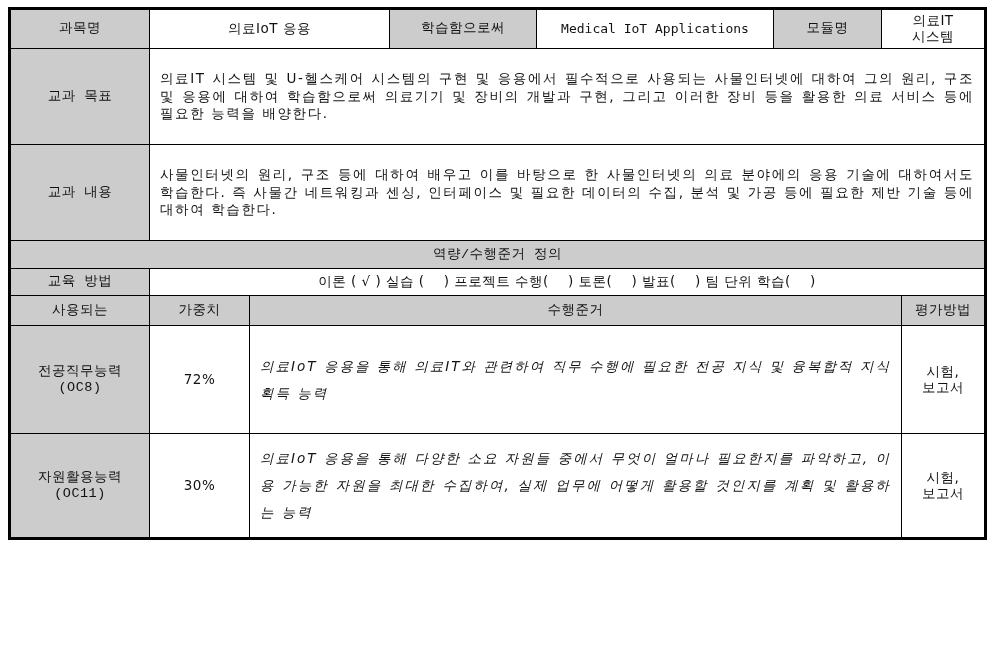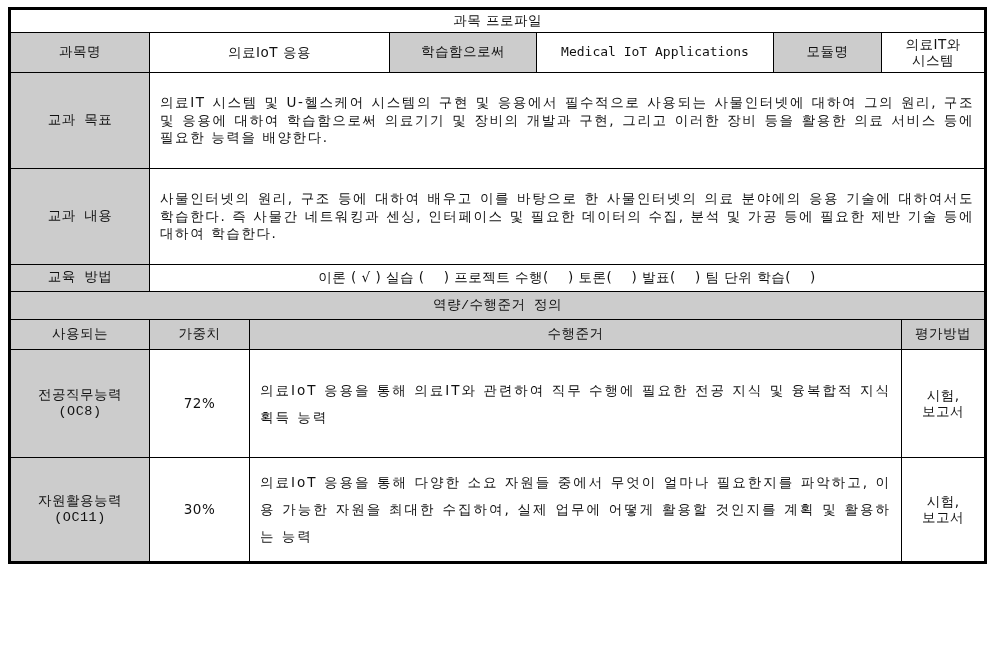--- a/index.html
+++ b/index.html
@@ -9,74 +9,71 @@
     position:absolute; left:8px; top:7px; width:976px;
     border-collapse:collapse; table-layout:fixed;
     border:3px solid #000;
   }
   table.profile td {
     border:1px solid #000; padding:0; font-size:13.5px; line-height:1.15;
     vertical-align:middle; text-align:center; letter-spacing:0.5px;
   }
   .gray { background:#cccccc;font-family:Liberation Mono, monospace; }
   .para { padding:0 10px !important; text-align:justify !important; line-height:1.3 !important; letter-spacing:1.6px !important;margin-left:18px; }
-  .crit { padding:6px 10px !important; text-align:justify !important; line-height:2.0 !important; letter-spacing:2px !important; }
+  .crit { padding:6px 10px !important; text-align:justify !important; line-height:2.0 !important; letter-spacing:2px !important;font-style:italic; }
   .mono { font-family: "DejaVu Sans Mono", "Liberation Mono", monospace; letter-spacing:0 !important; font-size:13px !important;margin-left:24px; }
   .twolines span { display:block; }
   .sp { white-space:pre; }
 </style>
 </head>
 <body>
 
 <table class="profile">
   <colgroup>
     <col style="width:140px">
     <col style="width:100px">
     <col style="width:140px">
     <col style="width:147px">
     <col style="width:237px">
     <col style="width:108px">
     <col style="width:20px">
     <col style="width:84px">
   </colgroup>
 
   <tbody>
-      <tr style="height:24px">
-    <td colspan="8">과목 프로파일</td>
-  </tr>
 
   <tr style="height:40px">
     <td class="gray">과목명</td>
     <td colspan="2">의료IoT 응용</td>
     <td class="gray">학습함으로써</td>
     <td class="mono">Medical IoT Applications</td>
     <td class="gray">모듈명</td>
     <td colspan="2" class="twolines">
-      <span>의료IT와</span>
+      <span>의료IT</span>
       <span>시스템</span>
     </td>
   </tr>
 
   <tr style="height:96px">
     <td class="gray">교과 목표</td>
     <td colspan="7" class="para">의료IT 시스템 및 U-헬스케어 시스템의 구현 및 응용에서 필수적으로 사용되는 사물인터넷에 대하여 그의 원리, 구조 및 응용에 대하여 학습함으로써 의료기기 및 장비의 개발과 구현, 그리고 이러한 장비 등을 활용한 의료 서비스 등에 필요한 능력을 배양한다.</td>
   </tr>
 
   <tr style="height:96px">
     <td class="gray">교과 내용</td>
     <td colspan="7" class="para">사물인터넷의 원리, 구조 등에 대하여 배우고 이를 바탕으로 한 사물인터넷의 의료 분야에의 응용 기술에 대하여서도 학습한다. 즉 사물간 네트워킹과 센싱, 인터페이스 및 필요한 데이터의 수집, 분석 및 가공 등에 필요한 제반 기술 등에 대하여 학습한다.</td>
   </tr>
 
+  <tr style="height:28px">
+    <td colspan="8" class="gray">역량/수행준거 정의</td>
+  </tr>
+
   <tr style="height:27px">
     <td class="gray">교육 방법</td>
     <td colspan="7" class="sp">이론 ( √ ) 실습 (    ) 프로젝트 수행(    ) 토론(    ) 발표(    ) 팀 단위 학습(    )</td>
-  </tr>
-
-  <tr style="height:28px">
-    <td colspan="8" class="gray">역량/수행준거 정의</td>
   </tr>
 
   <tr style="height:30px">
     <td class="gray">사용되는</td>
     <td class="gray">가중치</td>
     <td colspan="5" class="gray">수행준거</td>
     <td class="gray">평가방법</td>
   </tr>
 
   <tr style="height:108px">

